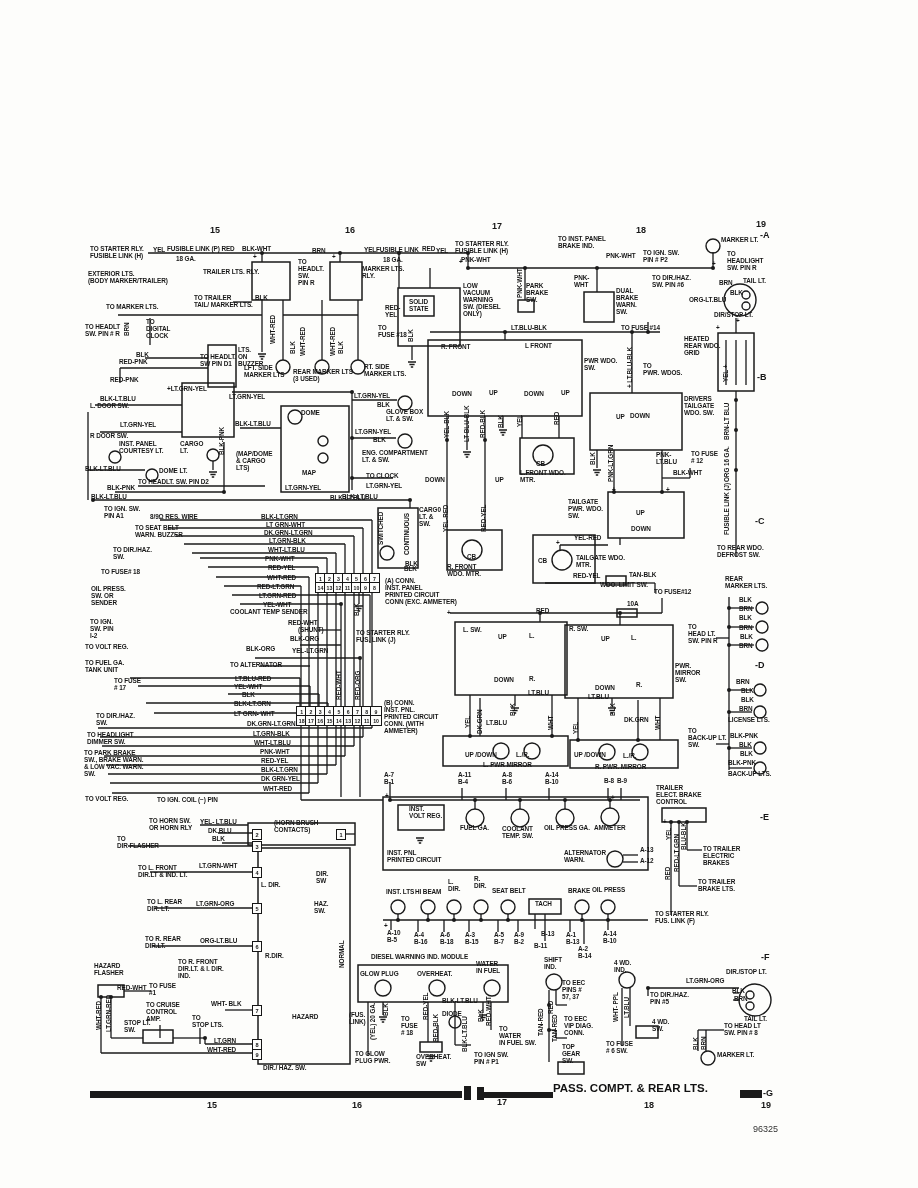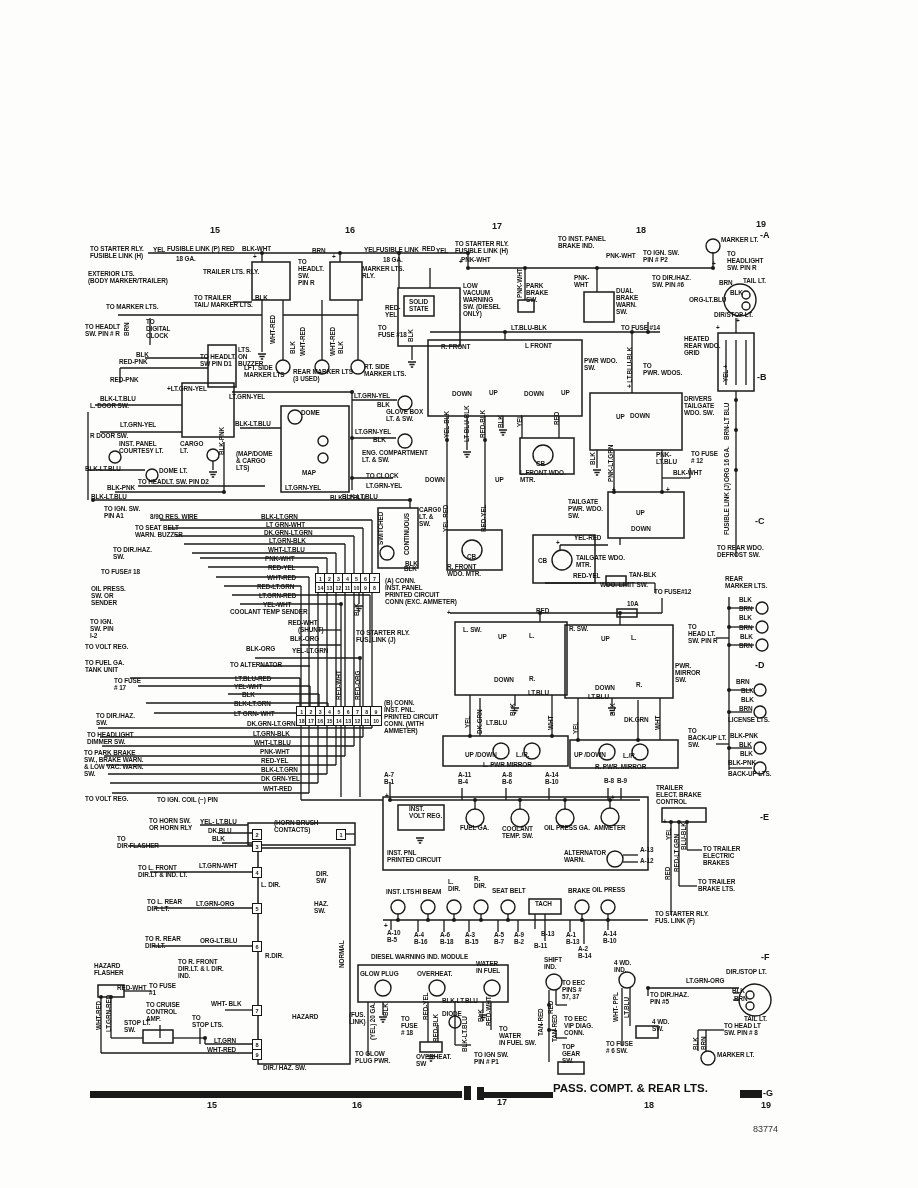--- a/index.html
+++ b/index.html
@@ -417,21 +417,21 @@
       <path d="M427 1056H435M428.4 1058.5H433.6M429.8 1061H432.2" stroke="#1a1a1a" stroke-width="1.3" fill="none"></path>
       <path d="M416 838H424M417.4 840.5H422.6M418.8 843H421.2" stroke="#1a1a1a" stroke-width="1.3" fill="none"></path>
       <path d="M209 472H217M210.4 474.5H215.6M211.8 477H214.2" stroke="#1a1a1a" stroke-width="1.3" fill="none"></path>
       <rect x="90" y="1091" width="372" height="7" fill="#1a1a1a"></rect>
       <rect x="483" y="1092" width="70" height="6" fill="#1a1a1a"></rect>
       <rect x="740" y="1090" width="22" height="8" fill="#1a1a1a"></rect>
       <rect x="464" y="1086" width="7" height="14" fill="#1a1a1a"></rect>
       <rect x="477" y="1087" width="7" height="13" fill="#1a1a1a"></rect>
     </svg>
   <div id="footer-title">PASS. COMPT. &amp; REAR LTS.</div>
-  <div id="part-number">83774</div>
+  <div id="part-number">96325</div>
 <div class="lbl" style="font-size: 9px; left: 210px; top: 226px;">15</div>
     <div class="lbl" style="font-size: 9px; left: 345px; top: 226px;">16</div>
     <div class="lbl" style="font-size: 9px; left: 492px; top: 222px;">17</div>
     <div class="lbl" style="font-size: 9px; left: 636px; top: 226px;">18</div>
     <div class="lbl" style="font-size: 9px; left: 756px; top: 220px;">19</div>
     <div class="lbl" style="font-size: 9px; left: 760px; top: 231px;">-A</div>
     <div class="lbl" style="font-size: 9px; left: 757px; top: 373px;">-B</div>
     <div class="lbl" style="font-size: 9px; left: 755px; top: 517px;">-C</div>
     <div class="lbl" style="font-size: 9px; left: 755px; top: 661px;">-D</div>
     <div class="lbl" style="font-size: 9px; left: 760px; top: 813px;">-E</div>

